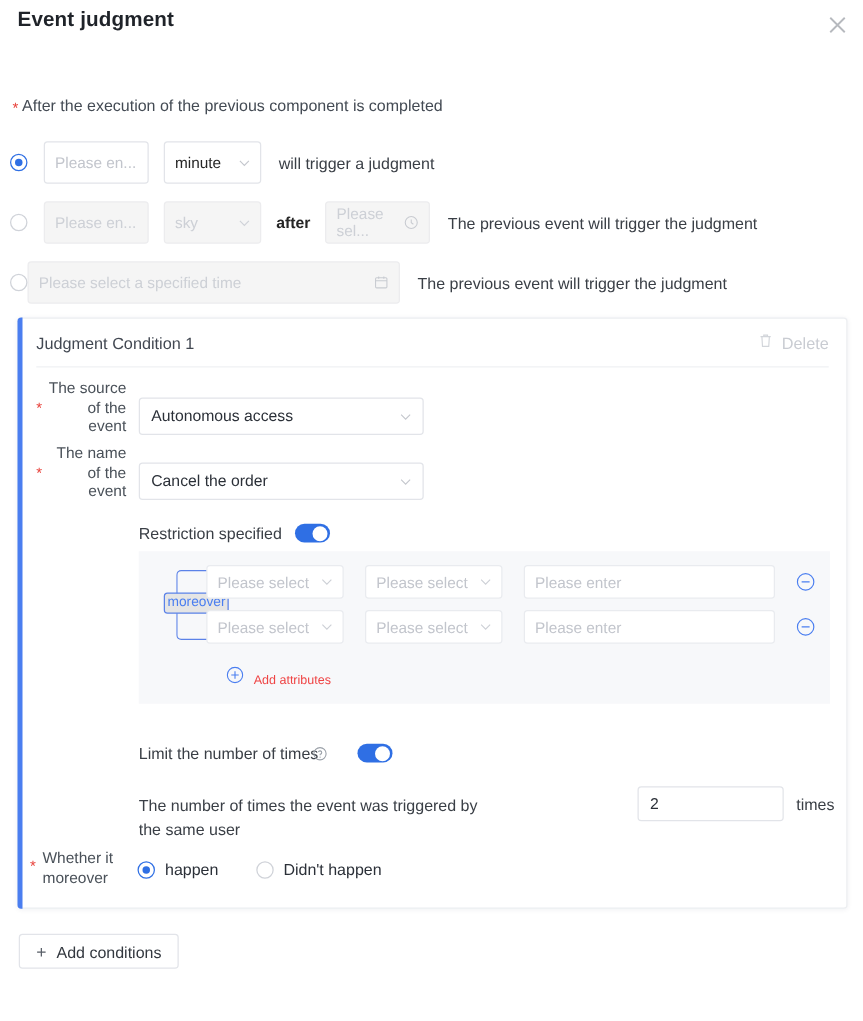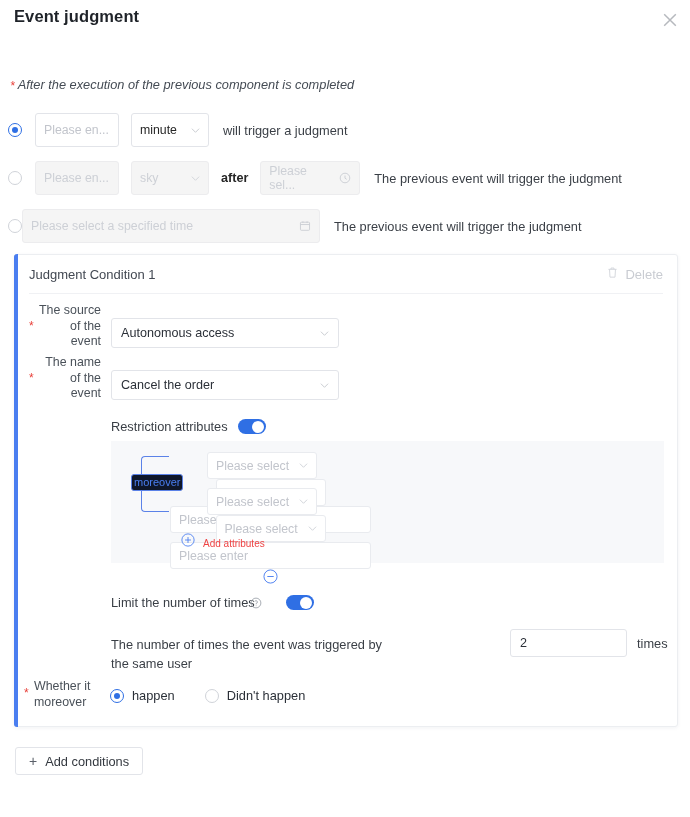--- a/index.html
+++ b/index.html
@@ -23,21 +23,21 @@
     position: absolute; right: 6px; top: 6px;
     width: 28px; height: 28px; cursor: pointer;
     display: flex; align-items: center; justify-content: center;
   }
   .close-btn svg { display: block; }
 
   
   .req-star { color: #e8403a; font-size: 12px; line-height: 1; }
   .trigger-label {
     position: absolute; left: 10px; top: 77px;
-    font-size: 12.8px; color: #444b54; white-space: nowrap; font-style: italic;
+    font-size: 12.8px; color: #444b54; white-space: nowrap;
   }
   .trigger-label .req-star { margin-right: 3px; position: relative; top: 1px; }
 
   .radio-row { position: absolute; display: flex; align-items: center; }
   .rrow1 { left: 8px; top: 113px; }
   .rrow2 { left: 8px; top: 161px; }
   .rrow3 { left: 8px; top: 209px; }
 
   .radio {
     width: 14px; height: 14px; border-radius: 50%;
@@ -59,21 +59,21 @@
   .ctl.disabled { background: #f5f5f5; border-color: #ececee; }
   .ph { color: #c2c5cc; }
   .ph.dim { color: #cdd0d6; }
 
   .sel-caret { margin-left: auto; padding-left: 6px; color: #c4c7cd; display: flex; align-items: center; }
   .sel-caret svg { display: block; }
 
   .in-small  { width: 84px; margin-left: 13px; }
   .sel-small { width: 78px; margin-left: 12px; }
   .after-txt { margin-left: 12px; font-size: 12.6px; color: #262626; font-weight: bold; }
-  .sel-time  { width: 100px; margin-left: 12px; }
+  .sel-time  { width: 84px; margin-left: 12px; }
   .sel-date  { width: 298px; margin-left: 0; }
   .trigger-text { margin-left: 14px; font-size: 12.8px; color: #3a3f46; white-space: nowrap; }
 
   .suffix-ic { margin-left: auto; padding-left: 6px; color: #c8cbd1; display: flex; align-items: center; }
 
   
   .cond-card {
     position: absolute; left: 14px; top: 254px;
     width: 664px; height: 473px;
     background: #ffffff; border: 1px solid #eceef1; border-radius: 3px;
@@ -127,21 +127,21 @@
   }
   .toggle::after {
     content: ""; position: absolute; top: 1.5px; right: 1.5px;
     width: 12px; height: 12px; border-radius: 50%; background: #fff;
   }
 
   .attr-panel {
     position: absolute; left: 111px; top: 441px;
     width: 553px; height: 122px; background: #f7f8fa;
   }
-  .attr-row { position: absolute; left: 42px; display: flex; align-items: center; flex-direction: column; }
+  .attr-row { position: absolute; left: 54px; display: flex; align-items: center; }
   .arow1 { top: 11px; }
   .arow2 { top: 47px; }
   .a-sel1 { width: 110px; }
   .a-sel2 { width: 110px; margin-left: 17px; }
   .a-in   { width: 201px; margin-left: 17px; }
   .a-ctl {
     height: 27px; border: 1px solid #e9ebef; border-radius: 3px; background: #fff;
     display: flex; align-items: center; padding: 0 8px; font-size: 12.3px;
   }
   .minus-ic { margin-left: 17px; color: #4a7ef0; cursor: pointer; display: flex; }
@@ -152,21 +152,21 @@
   }
   .brk {
     position: absolute; left: 10px; top: 3px; width: 28px; height: 56px;
     border: 1px solid #5b82e8; border-right: none;
     border-radius: 4px 0 0 4px;
   }
   .moreover-box {
     position: absolute; left: 0px; top: 21px;
     height: 17px; min-width: 20px; padding: 0 2px;
     border: 1px solid #5b82e8; border-radius: 3px;
-    background: #0f172a; color: #4a7ef0;
+    background: #e5e5e5; color: #4a7ef0;
     font-size: 11px; line-height: 15px; white-space: nowrap;
     text-align: left; overflow: visible;
   }
 
   .add-attr {
     position: absolute; left: 181px; top: 533px;
     display: flex; align-items: flex-end; gap: 8px;
     font-size: 10px; color: #ef4444; cursor: pointer;
   }
 
@@ -322,21 +322,21 @@
         <span class="sel-caret">
           <svg width="9" height="9" viewBox="0 0 10 10">
               <path d="M1 3 L5 7 L9 3" stroke="#c4c7cd" stroke-width="1" fill="none"></path>
             </svg>
         </span>
       </div>
     </div>
   </div>
 
   <div class="restrict-head">
-    <span class="restrict-label">Restriction attributes</span>
+    <span class="restrict-label">Restriction specified</span>
     <span class="toggle"></span>
   </div>
 
   <div class="attr-panel">
     <div class="moreover-wrap">
       <div class="brk"></div>
       <div class="moreover-box">moreover</div>
     </div>
 
     <div class="attr-row arow1">

